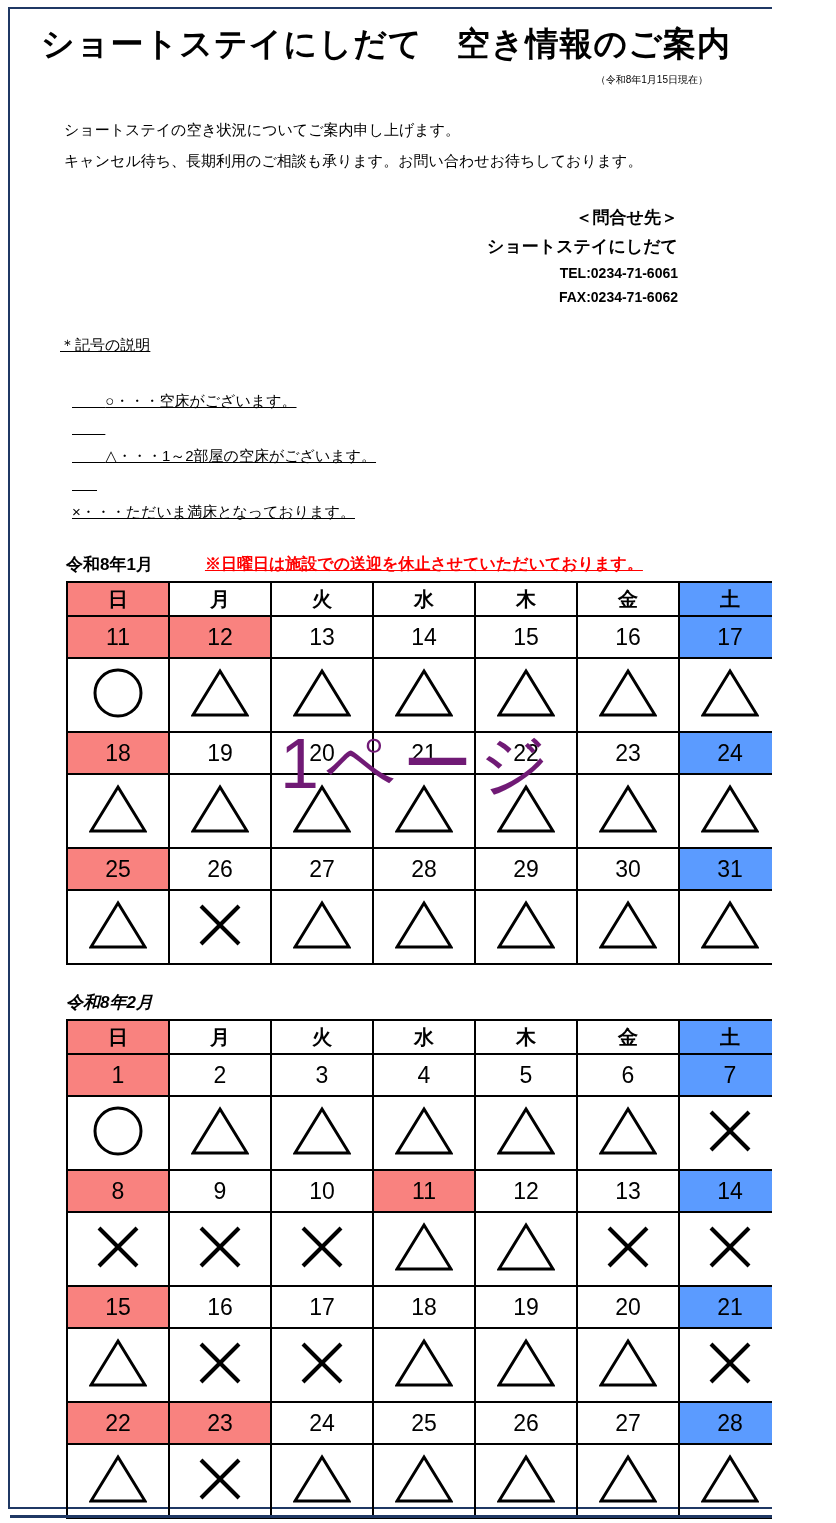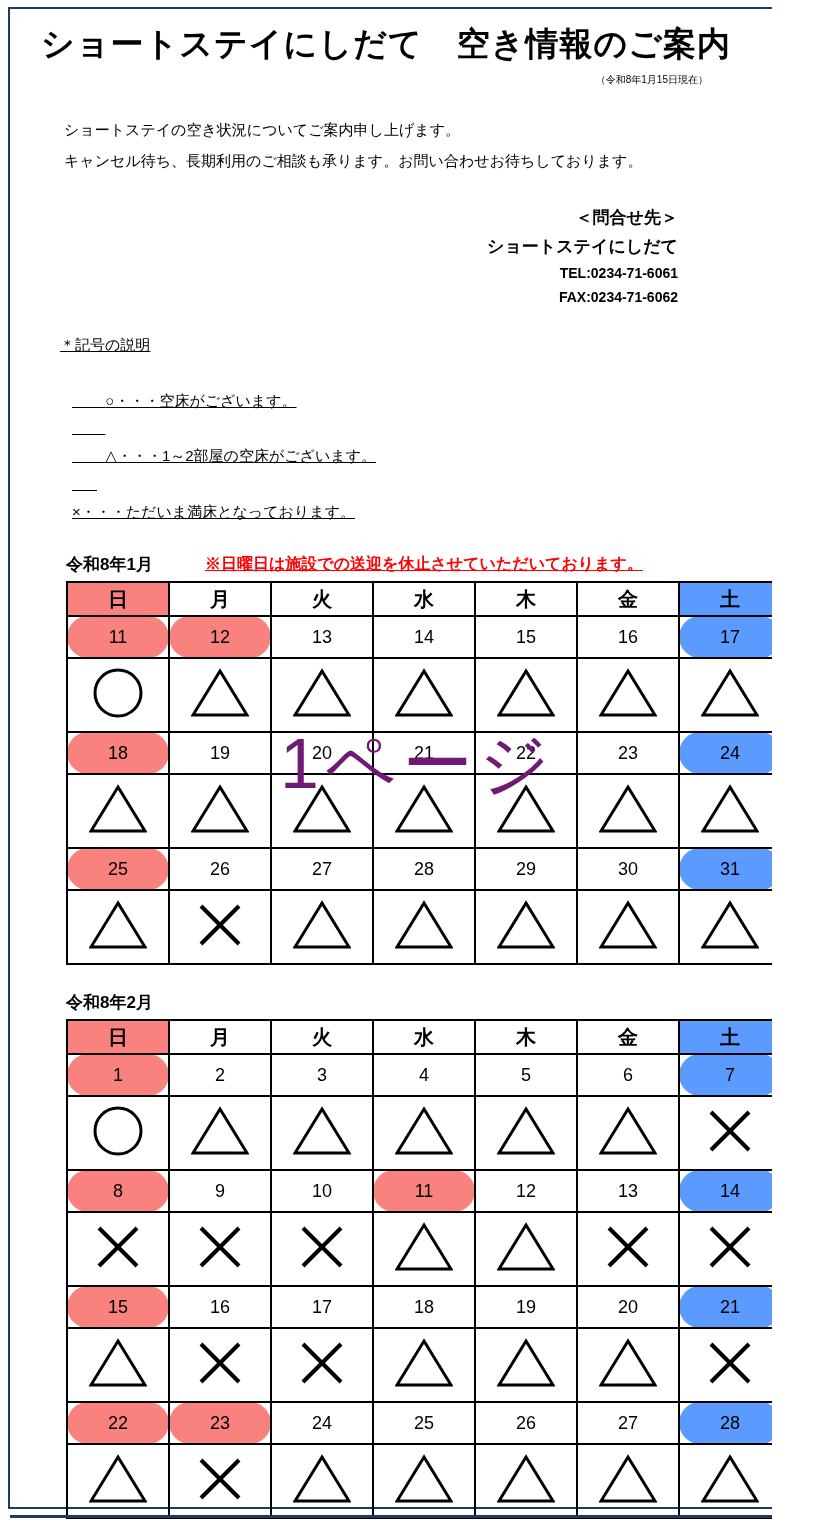--- a/index.html
+++ b/index.html
@@ -95,20 +95,21 @@
   .cal-note {
     margin-left: 52px;
     font-size: 16px;
     font-weight: bold;
     color: #ff0000;
     white-space: nowrap;
     text-decoration: underline;
   }
   .cal-head.second {
     margin-top: 26px;
+    font-style: italic;
   }
   table.cal {
     border-collapse: collapse;
     margin-left: 38px;
     width: 716px;
     table-layout: fixed;
   }
   table.cal td {
     border: 2px solid #000000;
     text-align: center;
@@ -117,22 +118,21 @@
     color: #000;
     padding: 0;
   }
   table.cal tr.dow td {
     height: 32px;
     font-weight: bold;
     font-size: 20px;
   }
   table.cal tr.nums td {
     height: 40px;
-    font-size: 18px;
-    border-radius: 21px;
+    font-size: 23px;
   }
   table.cal tr.marks td {
     height: 72px;
   }
   .sun-bg { background: #f9827f; }
   .sat-bg { background: #5b9bff; }
   .mark {
     display: inline-block;
     line-height: 1;
     font-size: 0;

